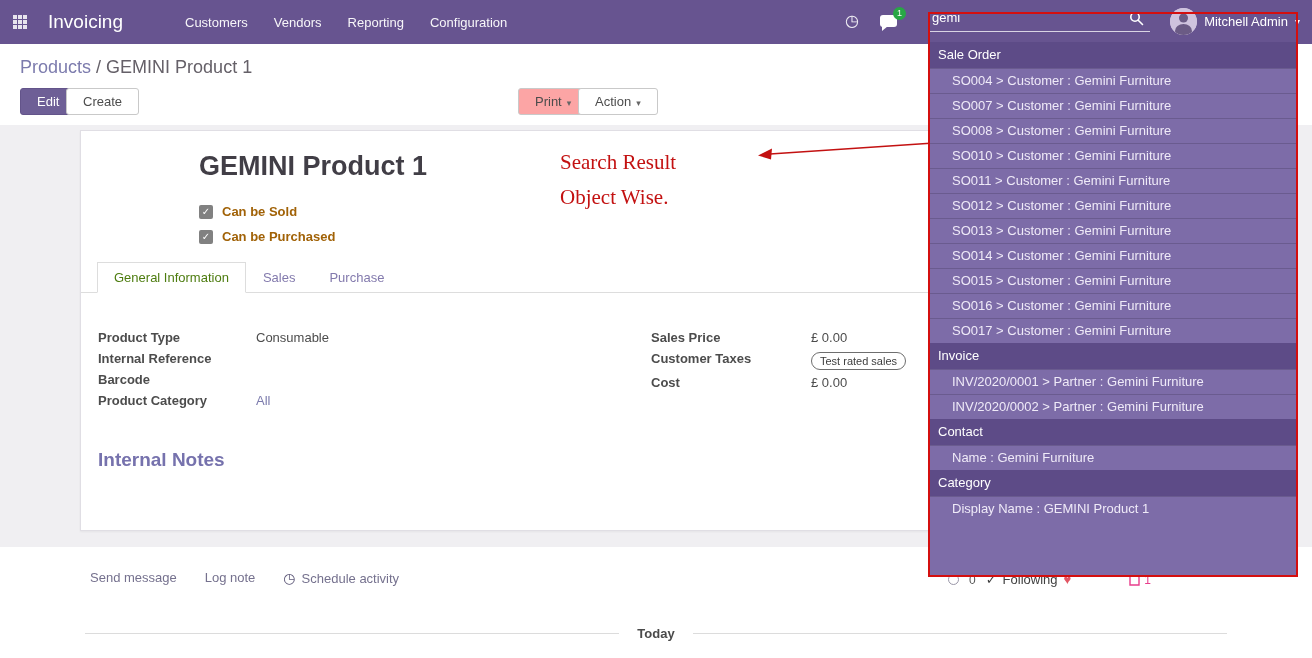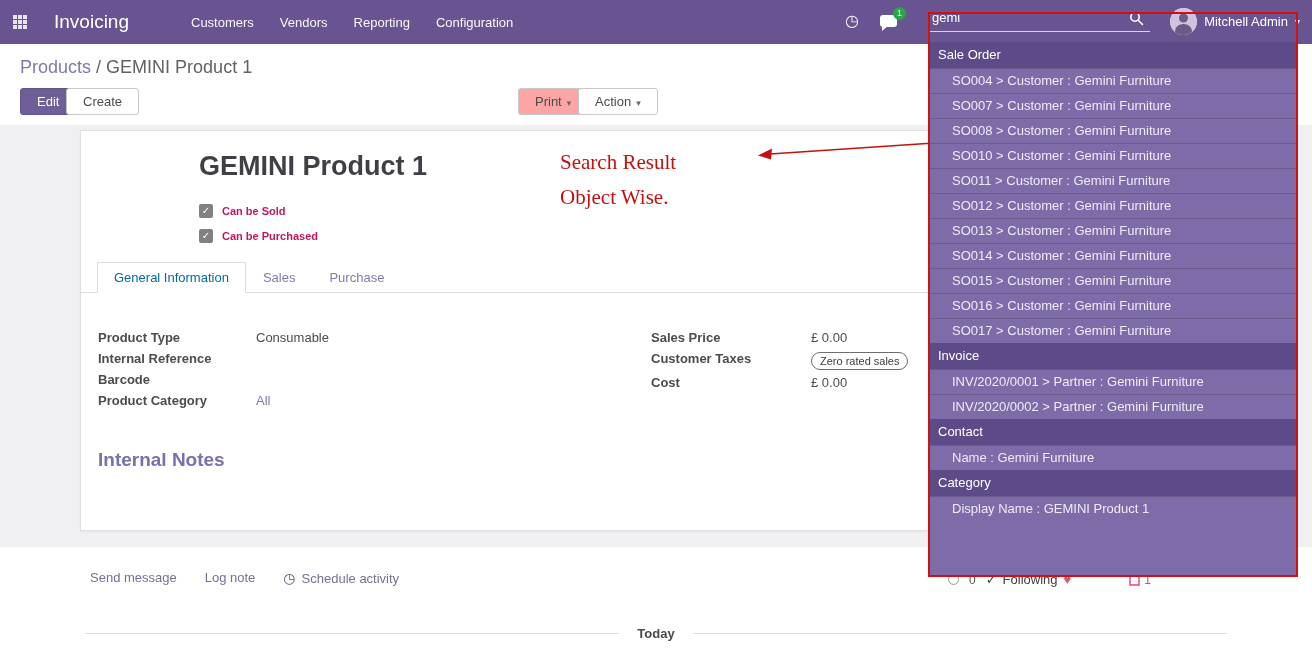--- a/index.html
+++ b/index.html
@@ -3,21 +3,21 @@
 <meta charset="utf-8">
 <style>
   *{margin:0;padding:0;box-sizing:border-box}
   html,body{background:#fff}
   body{font-family:"Liberation Sans",sans-serif;color:#454545}
   .canvas{position:relative;width:1312px;height:658px;background:#fff;overflow:hidden}
 
   
   .navbar{position:absolute;top:0;left:0;width:100%;height:44px;background:#675490;display:flex;align-items:center;color:#fff;z-index:20}
   .apps-icon{margin-left:13px;width:14px;height:14px;cursor:pointer}
-  .brand{margin-left:27px;font-size:19px;font-weight:400;cursor:pointer}
+  .brand{margin-left:21px;font-size:19px;font-weight:400;cursor:pointer}
   .nav-menu{display:flex;margin-left:62px;gap:26px;font-size:13px}
   .nav-menu span{cursor:pointer;color:rgba(255,255,255,.95)}
   .nav-clock{position:absolute;left:845px;top:13px;font-size:16px;line-height:16px;color:rgba(255,255,255,.9);cursor:pointer}
   .nav-chat{position:absolute;left:880px;top:15px;width:17px;height:12px;cursor:pointer}
   .bubble{position:absolute;left:0;top:0;width:17px;height:12px;background:#fff;border-radius:3px}
   .bubble:after{content:"";position:absolute;left:2px;bottom:-4px;width:0;height:0;border-top:5px solid #fff;border-right:6px solid transparent}
   .chat-badge{position:absolute;right:-9px;top:-8px;width:13px;height:13px;border-radius:50%;background:#28a745;color:#fff;font-size:9px;line-height:13px;text-align:center}
   .nav-search{position:absolute;left:930px;top:8px;width:220px;height:26px}
   .nav-search input{width:100%;height:24px;background:transparent;border:none;border-bottom:1px solid rgba(255,255,255,.75);outline:none;color:#fff;font-size:13px;font-family:"Liberation Sans",sans-serif;padding:0 26px 4px 2px}
   .nav-search svg{position:absolute;right:6px;top:3px;cursor:pointer}
@@ -37,25 +37,25 @@
   .btn .caret2{font-size:9px;color:#666;margin-left:5px}
 
   
   .content-bg{position:absolute;left:0;top:125px;width:100%;height:422px;background:#f0eff2}
   .sheet{position:absolute;left:80px;top:130px;width:1152px;height:401px;background:#fff;border:1px solid #e0dee4;box-shadow:0 1px 2px rgba(0,0,0,.05)}
   .sheet-title{position:absolute;left:118px;top:20px;font-size:27px;font-weight:700;color:#413e46}
   .cbrow{position:absolute;left:118px;display:flex;align-items:center;gap:9px;cursor:pointer}
   .cbrow1{top:73px}.cbrow2{top:98px}
   .cb{width:14px;height:14px;background:#818181;border-radius:2px;display:flex;align-items:center;justify-content:center}
   .cbmark{color:#fff;font-size:10px;line-height:10px}
-  .cblabel{font-size:11px;font-weight:700;color:#be185d}
+  .cblabel{font-size:13px;font-weight:700;color:#a16207}
 
   .tabs{position:absolute;left:16px;top:131px;display:flex;z-index:2}
   .tab{padding:7px 16px;font-size:13px;color:#837aad;cursor:pointer;border:1px solid transparent}
-  .tab.active{background:#fff;color:#0369a1;border-color:#ddd;border-bottom-color:#fff}
+  .tab.active{background:#fff;color:#4d7c0f;border-color:#ddd;border-bottom-color:#fff}
   .tab-underline{position:absolute;left:0;right:0;top:161px;border-top:1px solid #ddd;z-index:1}
 
   .frow{display:flex;margin-bottom:5px;min-height:16px}
   .fields-left{position:absolute;left:17px;top:199px;width:470px}
   .fields-left .flabel{width:158px}
   .fields-right{position:absolute;left:570px;top:199px;width:330px}
   .fields-right .flabel{width:160px}
   .flabel{font-size:13px;font-weight:700;color:#4c4c4c}
   .fvalue{font-size:13px;color:#4c4c4c}
   .fvalue.link{color:#7c7bad;cursor:pointer}
@@ -193,21 +193,21 @@
       </div>
     </div>
 
     <div class="fields-right">
       <div class="frow">
         <div class="flabel">Sales Price</div>
         <div class="fvalue">£ 0.00</div>
       </div>
       <div class="frow">
         <div class="flabel">Customer Taxes</div>
-        <div><span class="pill">Zero rated sales</span></div>
+        <div><span class="pill">Test rated sales</span></div>
       </div>
       <div class="frow">
         <div class="flabel">Cost</div>
         <div class="fvalue">£ 0.00</div>
       </div>
     </div>
 
     <div class="notes-heading">Internal Notes</div>
   </div>
 

